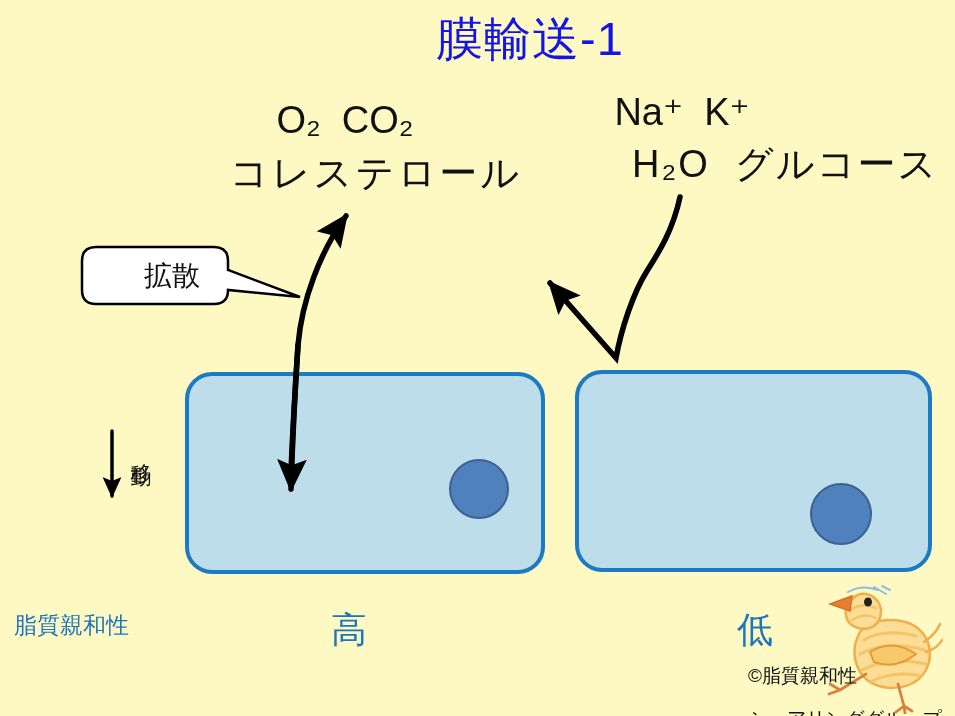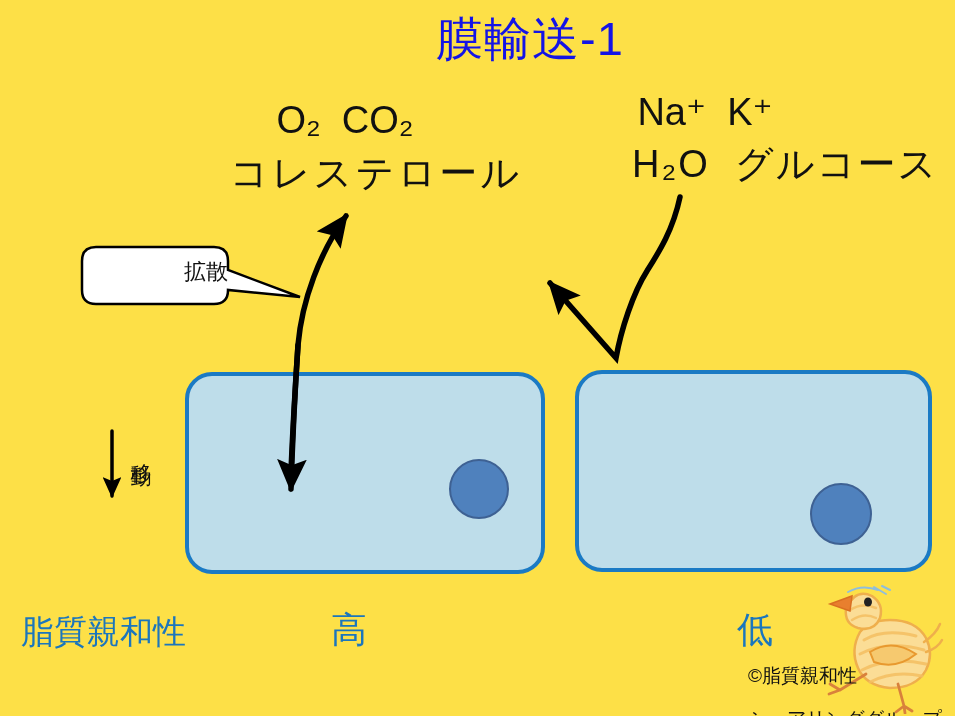--- a/index.html
+++ b/index.html
@@ -1,19 +1,19 @@
 <!DOCTYPE html>
 <html lang="ja" style="--c-title: #1414E6; --c-axis-label: #1B76BD; --c-cell-fill: #BEDDEA; --c-cell-border: #1B7AC4; --c-nucleus-fill: #4F81BD; --c-nucleus-border: #3E6193; --c-arrow: #000000; --c-callout-fill: #FFFFFF; --c-callout-border: #000000;"><head>
 <meta charset="utf-8">
 <style>
   html,body{margin:0;padding:0;background:#888;}
   .slide{
     position:relative;
     width:955px;height:716px;
-    background:#fde047;
+    background:#fef9c3;
     overflow:hidden;
     font-family:"Liberation Sans","DejaVu Sans",sans-serif;
     color:#111;
   }
   .abs{position:absolute;}
   .slide-title{
     left:105px;right:0;top:8px;
     text-align:center;
     font-size:47px;
     letter-spacing:1px;
@@ -21,21 +21,21 @@
     white-space:pre;
   }
   .mol{
     font-size:38px;
     color:#111;
     text-align:center;
     white-space:pre;
   }
   #mol-left-1{left:230px;top:99px;width:230px;}
   #mol-left-2{left:216px;top:148px;width:320px;letter-spacing:3px;}
-  #mol-right-1{left:555px;top:90px;width:300px;}
+  #mol-right-1{left:532px;top:90px;width:300px;}
   #mol-right-2{left:584px;top:139px;width:300px;letter-spacing:2px;margin-left:48px;}
 
   .cell{
     box-sizing:border-box;
     background:var(--c-cell-fill,#BEDDEA);
     border:4.5px solid var(--c-cell-border,#1B7AC4);
     border-radius:27px;
   }
   #cell-left{left:185px;top:372px;width:360px;height:202px;}
   #cell-right{left:575px;top:370px;width:357px;height:202px;}
@@ -51,35 +51,35 @@
   .overlay{left:0;top:0;pointer-events:none;}
   .stroke-arrow{stroke:var(--c-arrow,#000);fill:none;stroke-linecap:round;}
   .arrowhead{fill:var(--c-arrow,#000);stroke:none;}
   .callout-shape{
     fill:var(--c-callout-fill,#fff);
     stroke:var(--c-callout-border,#000);
     stroke-width:2.5;
     stroke-linejoin:miter;
   }
   .callout-label{
-    left:82px;top:257px;width:146px;
-    text-align:right;
-    font-size:22px;
+    left:99px;top:257px;width:146px;
+    text-align:center;
+    font-size:28px;
     color:#111;
   }
   .movement-label{
     left:127px;top:447px;
     writing-mode:vertical-rl;
     text-orientation:upright;
     font-size:21px;
     letter-spacing:3px;
     color:#111;
   }
   .axis-label{color:var(--c-axis-label,#1B76BD);}
-  #lipo-label{left:21px;top:610px;font-size:33px;}
+  #lipo-label{left:14px;top:610px;font-size:23px;}
   #lipo-high{left:331px;top:606px;font-size:36px;}
   #lipo-low{left:737px;top:606px;font-size:36px;}
 
   .credit{
     left:748px;top:665px;
     font-size:19px;
     line-height:1.14;
     color:#111;
     white-space:pre;
   }

